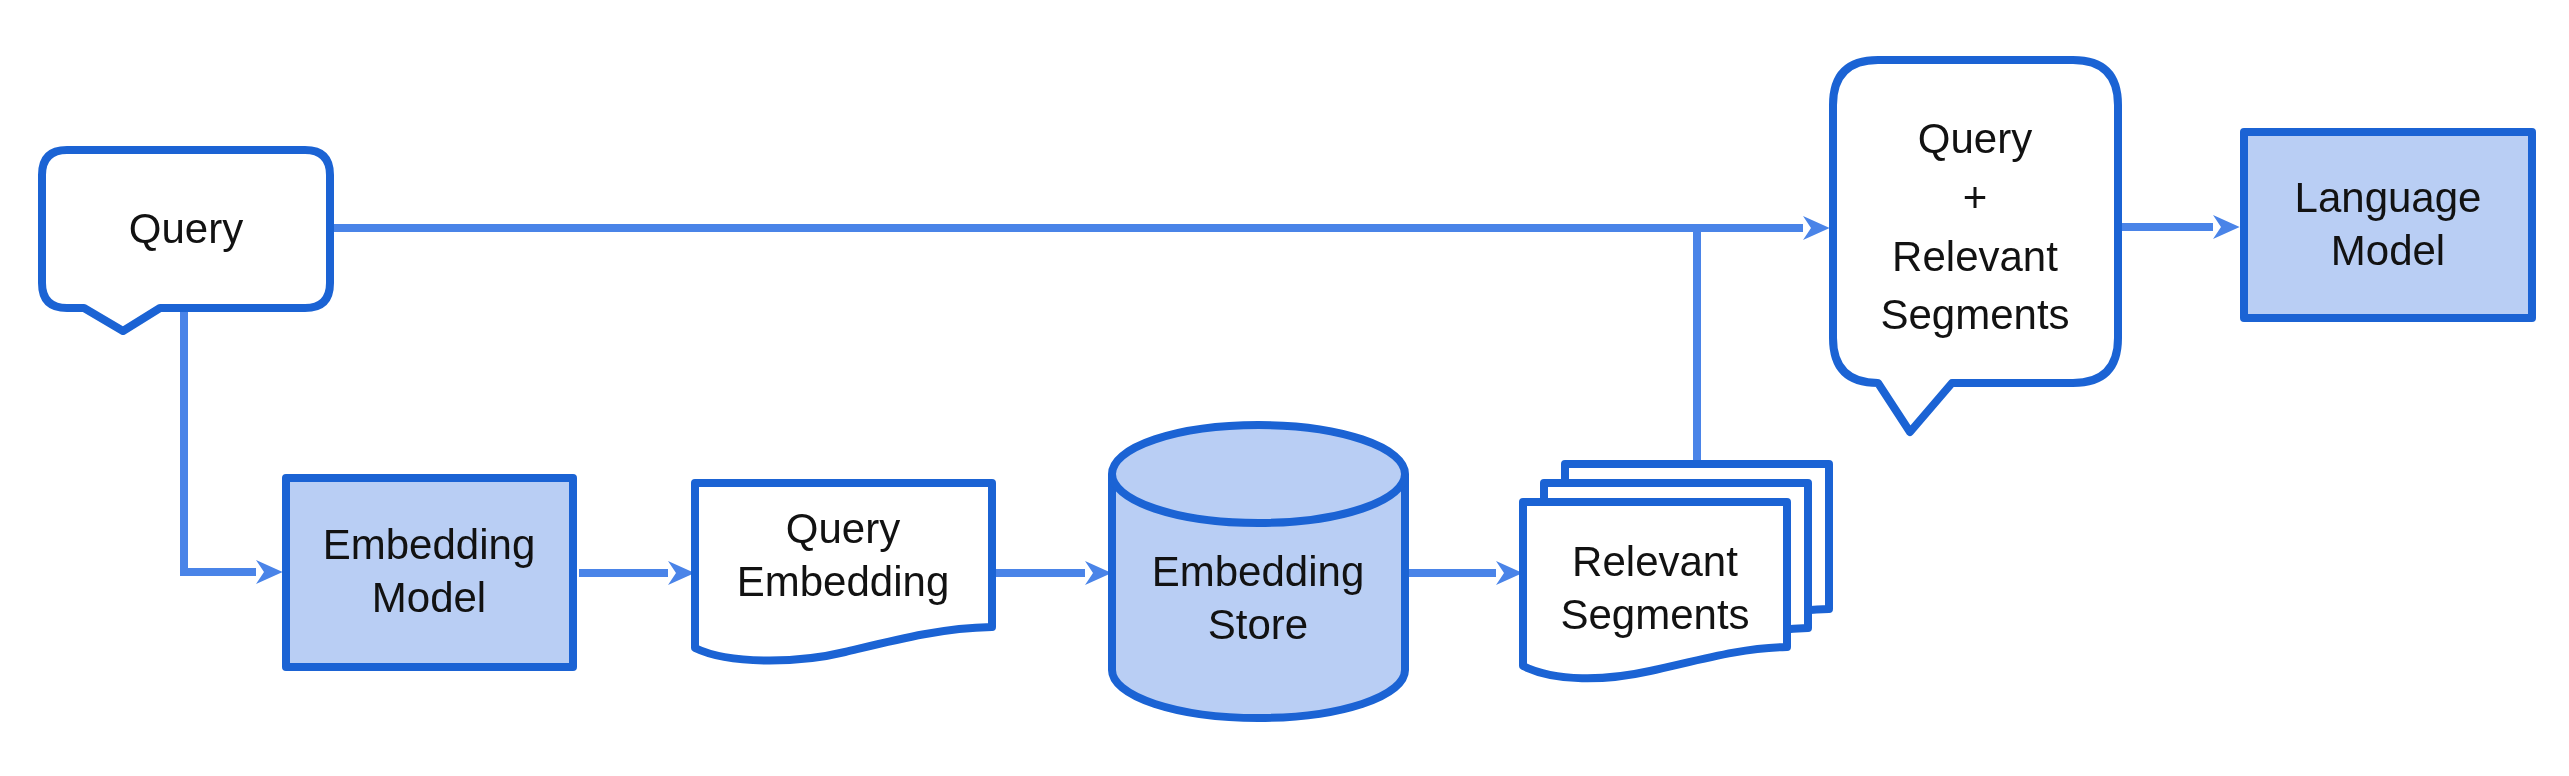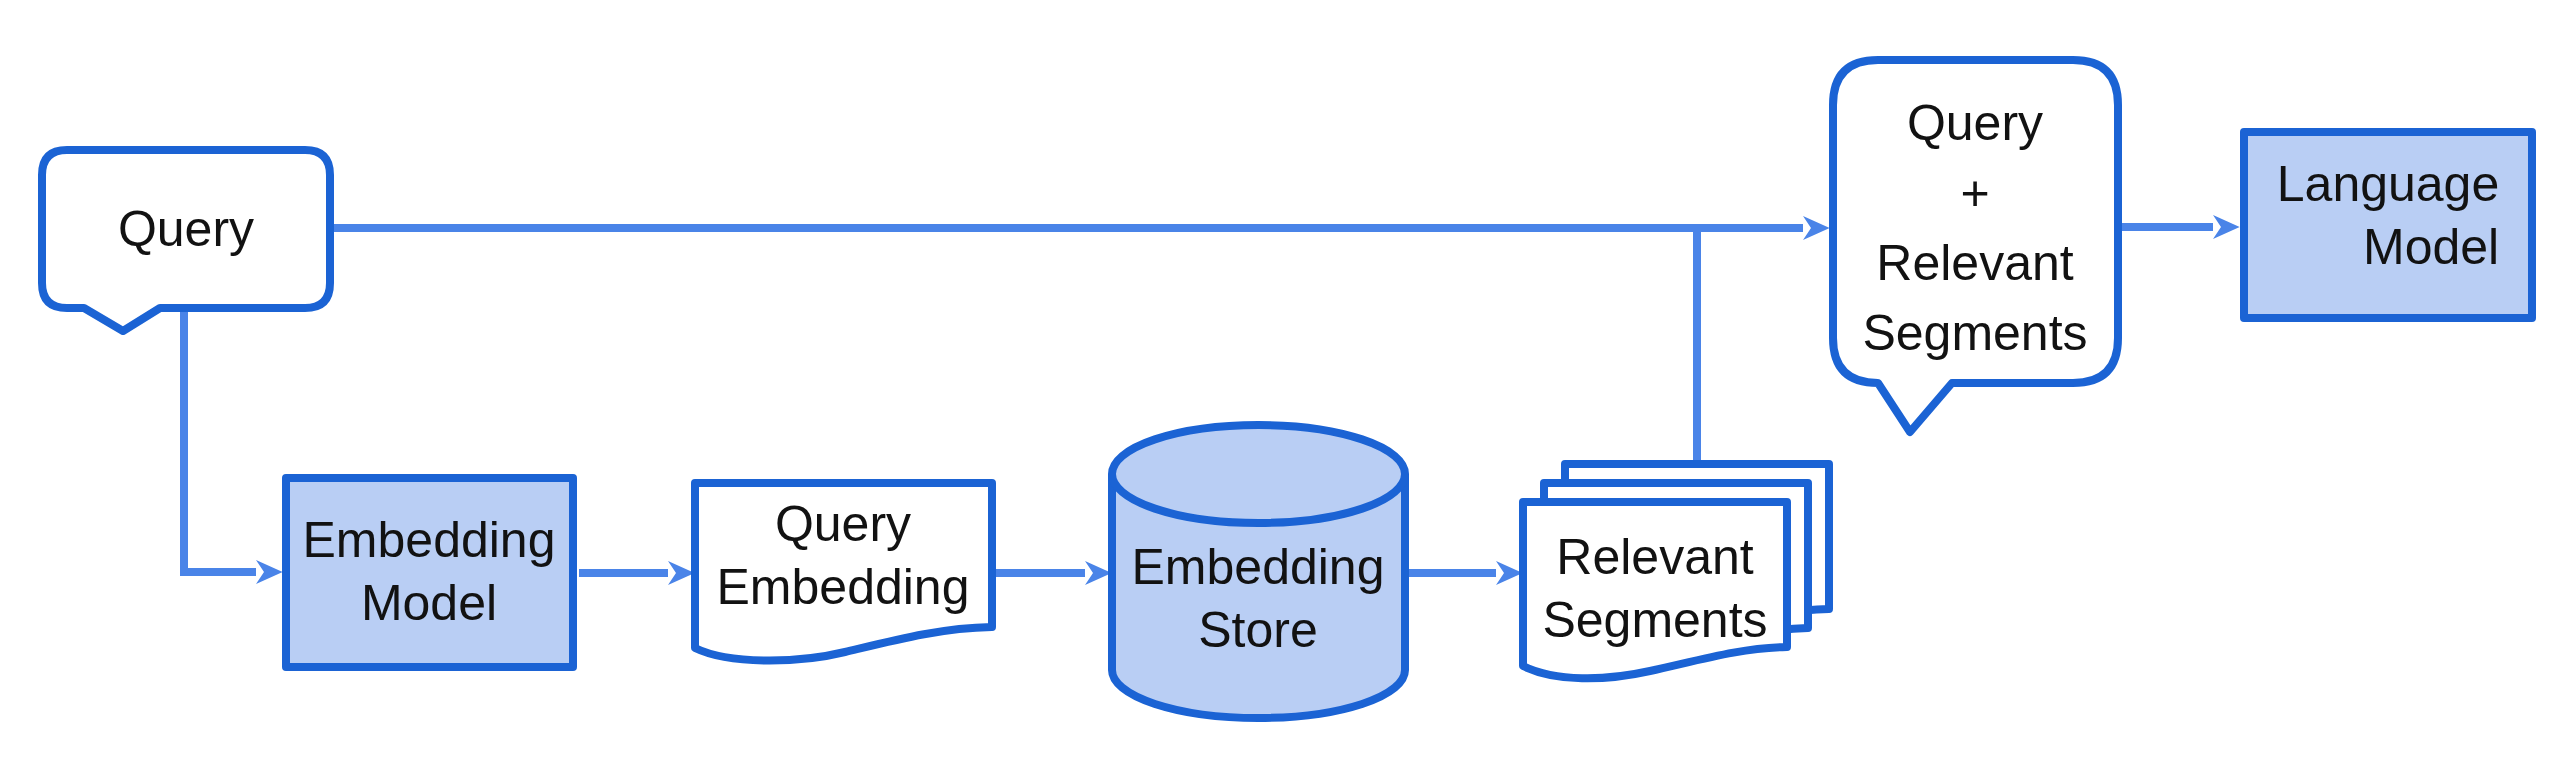--- a/index.html
+++ b/index.html
@@ -42,21 +42,21 @@
     stroke-width:8;
     stroke-linejoin:round;
   }
   .cyl-fill{ fill:var(--shape-fill); stroke:none; }
   .cyl-stroke{ fill:none; stroke:var(--shape-border); stroke-width:8; }
   #arrowhead path{ fill:var(--connector); }
   .node-label{
     position:absolute;
     transform:translate(-50%,-50%);
     color:var(--text);
-    font-size:50px;
+    font-size:42px;
     line-height:1.26;
     text-align:center;
     white-space:pre-line;
     letter-spacing:0px;
   }
   .node-label.tall{ line-height:1.40; }
   .watermark{
     position:absolute;
     right:25px;
     top:706px;
@@ -119,17 +119,17 @@
 Store</div>
 
   <div class="node-label" style="left:1655px;top:589px;">Relevant
 Segments</div>
 
   <div class="node-label tall" style="left:1975px;top:228px;">Query
 +
 Relevant
 Segments</div>
 
-  <div class="node-label" style="left:2388px;top:216px;text-align:right;">Language
+  <div class="node-label" style="left:2388px;top:225px;">Language
 Model</div>
 
 
 </div>
 
 </body></html>

